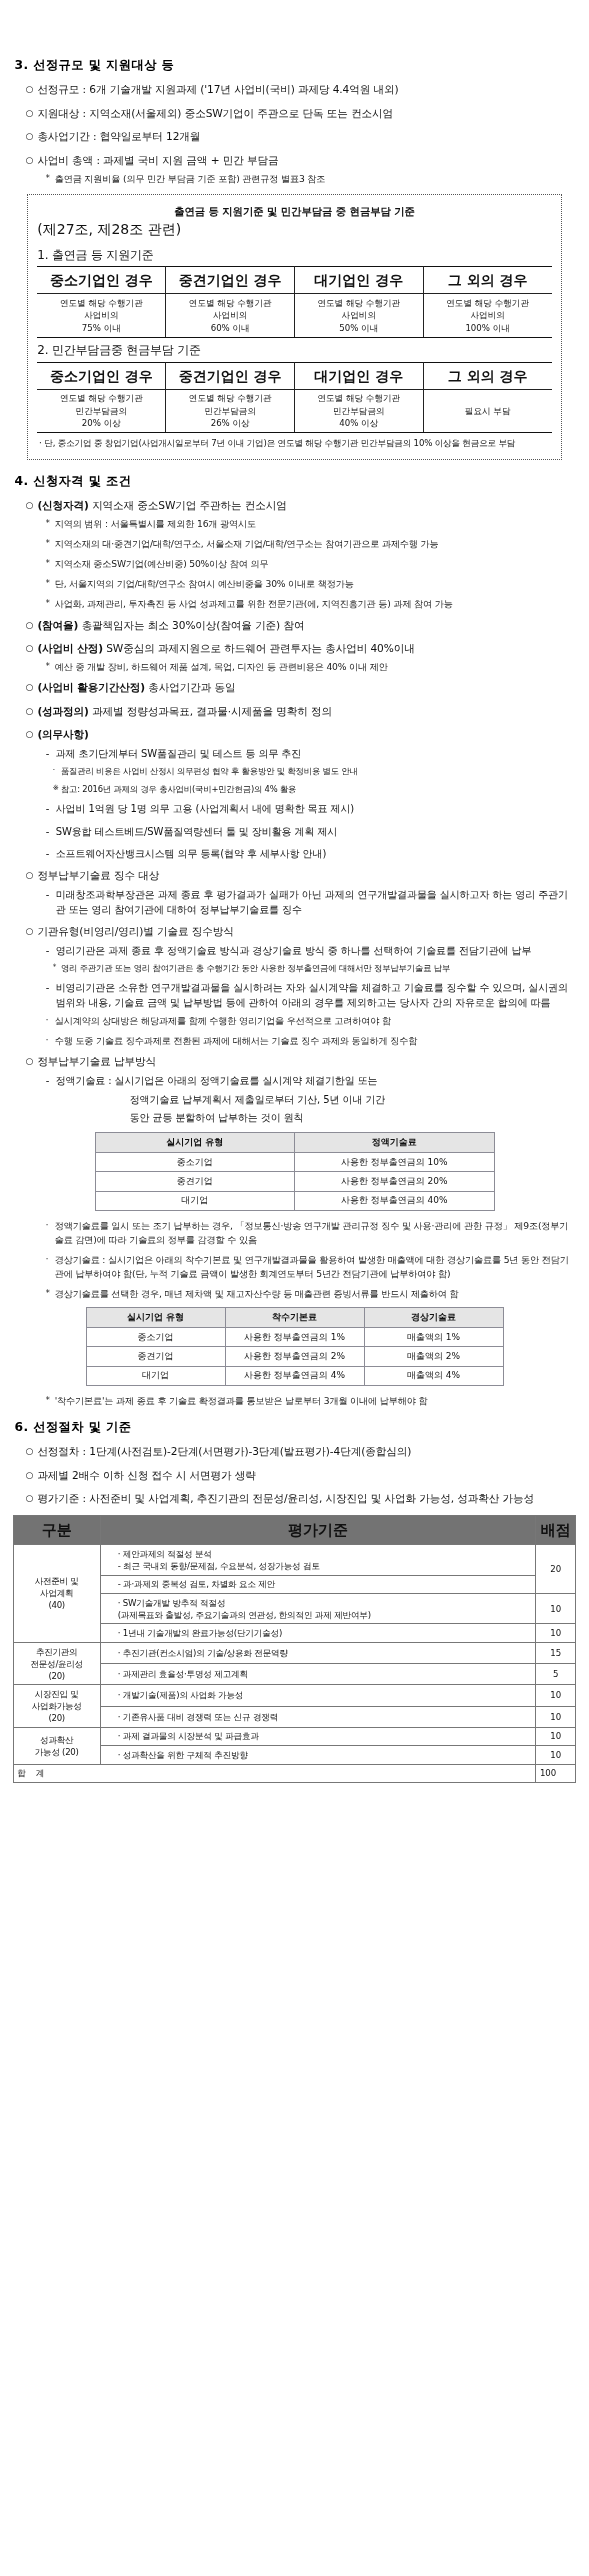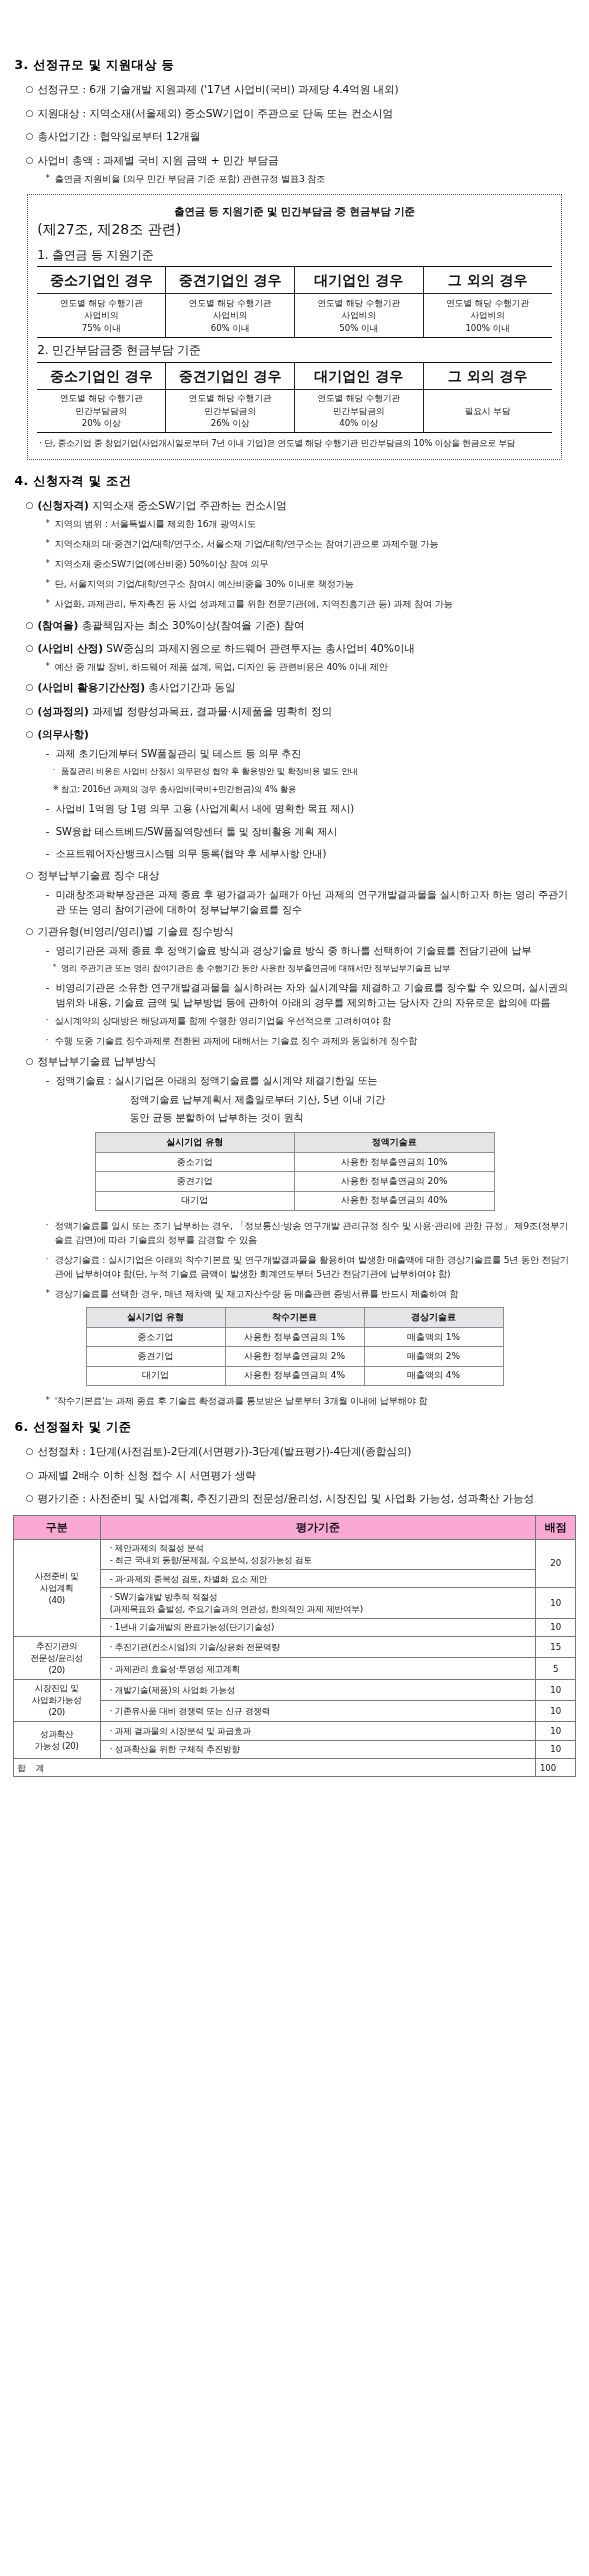--- a/index.html
+++ b/index.html
@@ -180,28 +180,28 @@
     margin-top: 6.4px;
     border: 1.5px solid #111;
   }
   table.eval th, table.eval td {
     border: 0.9px solid #777;
     padding: 2.7px 3.6px;
     vertical-align: middle;
     line-height: 1.4;
   }
   table.eval thead th {
-    background: #f9a8d4;
+    background: #737373;
     text-align: center;
     font-weight: bold;
-    font-size: 11px;
+    font-size: 15px;
     padding: 3.6px 2.7px;
   }
   table.eval td.cat { text-align: center; letter-spacing: -0.3px; }
-  table.eval td.crit { text-align: left; letter-spacing: -0.2px; padding-left: 9px; }
+  table.eval td.crit { text-align: left; letter-spacing: -0.2px; padding-left: 17px; }
   table.eval td.pt { text-align: center; }
   table.eval tr.total td { text-align: left; letter-spacing: 3.6px; }
   table.eval tr.total td.pt { letter-spacing: 0; }
   .crit-line { display: block; }
 </style>
 </head>
 <body>
 
 <div class="page">
 

